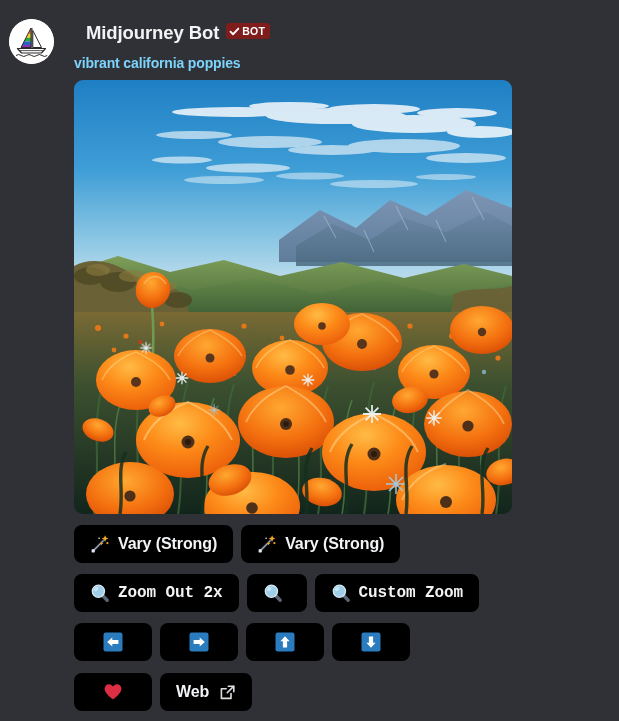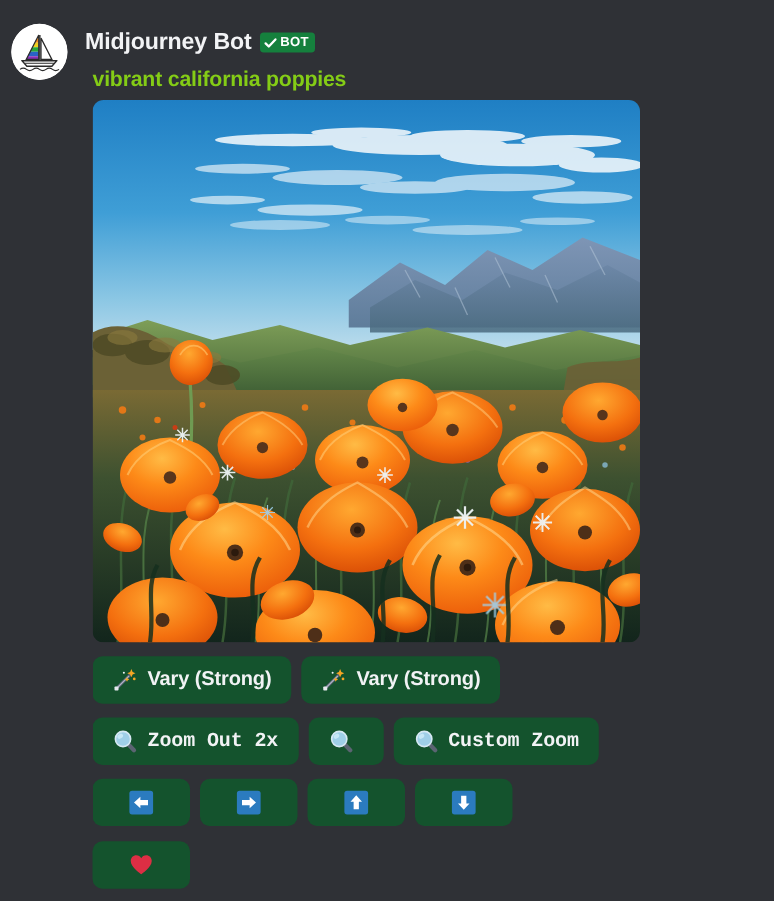--- a/index.html
+++ b/index.html
@@ -37,37 +37,37 @@
     height: 45px;
     border-radius: 50%;
     background: #ffffff;
     overflow: hidden;
     display: block;
   }
 
   
   #header-line {
     position: absolute;
-    left: 68px;
+    left: 86px;
     top: 22px;
     display: flex;
-    align-items: center;
+    align-items: flex-start;
     height: 22px;
   }
   #username {
     color: #f2f3f5;
     font-size: 18.5px;
     font-weight: bold;
     letter-spacing: -0.1px;
     line-height: 22px;
     white-space: nowrap;
   }
   #bot-badge {
     margin-left: 7px;
-    background: #15803d;
+    background: #7f1d1d;
     border-radius: 3px;
     height: 16px;
     display: flex;
     align-items: center;
     padding: 0 5px 0 3px;
     position: relative;
     top: 1px;
   }
   #bot-badge .check {
     width: 11px;
@@ -81,22 +81,22 @@
     font-weight: bold;
     letter-spacing: 0.2px;
     line-height: 11px;
   }
 
   
   #prompt-text {
     position: absolute;
     left: 74px;
     top: 53px;
-    color: #84cc16;
-    font-size: 17px;
+    color: #7dd3fc;
+    font-size: 14px;
     font-weight: bold;
     letter-spacing: -0.15px;
     line-height: 21px;
     white-space: nowrap;
   }
 
   
   #generated-image {
     position: absolute;
     left: 74px;
@@ -115,21 +115,21 @@
     left: 74px;
     display: flex;
     gap: 8px;
   }
   #row-vary   { top: 525px; }
   #row-zoom   { top: 574px; font-family: Liberation Mono, monospace; }
   #row-pan    { top: 623px; }
   #row-misc   { top: 673px; }
 
   .discord-btn {
-    background: #14532d;
+    background: #000000;
     border: none;
     border-radius: 8px;
     height: 38px;
     display: flex;
     align-items: center;
     justify-content: center;
     padding: 0 16px;
     cursor: pointer;
     box-sizing: border-box;
     font-family: inherit;
@@ -580,15 +580,23 @@
       </svg>
     </button>
   </div>
 
   <div class="btn-row" id="row-misc">
     <button class="discord-btn icon-only">
       <svg class="btn-emoji" viewBox="0 0 20 20">
         <path d="M10 17.4 C10 17.4 1.6 11.9 1.6 6.8 C1.6 4.1 3.6 2.2 6 2.2 C7.8 2.2 9.2 3.2 10 4.6 C10.8 3.2 12.2 2.2 14 2.2 C16.4 2.2 18.4 4.1 18.4 6.8 C18.4 11.9 10 17.4 10 17.4 Z" fill="#dd2e44"></path>
       </svg>
     </button>
+    <button class="discord-btn web-btn">
+      <span class="btn-label">Web</span>
+      <svg class="ext-icon" viewBox="0 0 17 17">
+        <path d="M9.3 2.2 L14.8 2.2 L14.8 7.7" fill="none" stroke="#dbdee1" stroke-width="1.6" stroke-linecap="round" stroke-linejoin="round"></path>
+        <path d="M14.6 2.4 L8.2 8.8" fill="none" stroke="#dbdee1" stroke-width="1.6" stroke-linecap="round"></path>
+        <path d="M12 9.6 L12 14.4 L2.4 14.4 L2.4 4.8 L7.2 4.8" fill="none" stroke="#dbdee1" stroke-width="1.6" stroke-linecap="round" stroke-linejoin="round"></path>
+      </svg>
+    </button>
   </div>
 
 </div>
 
 </body></html>

